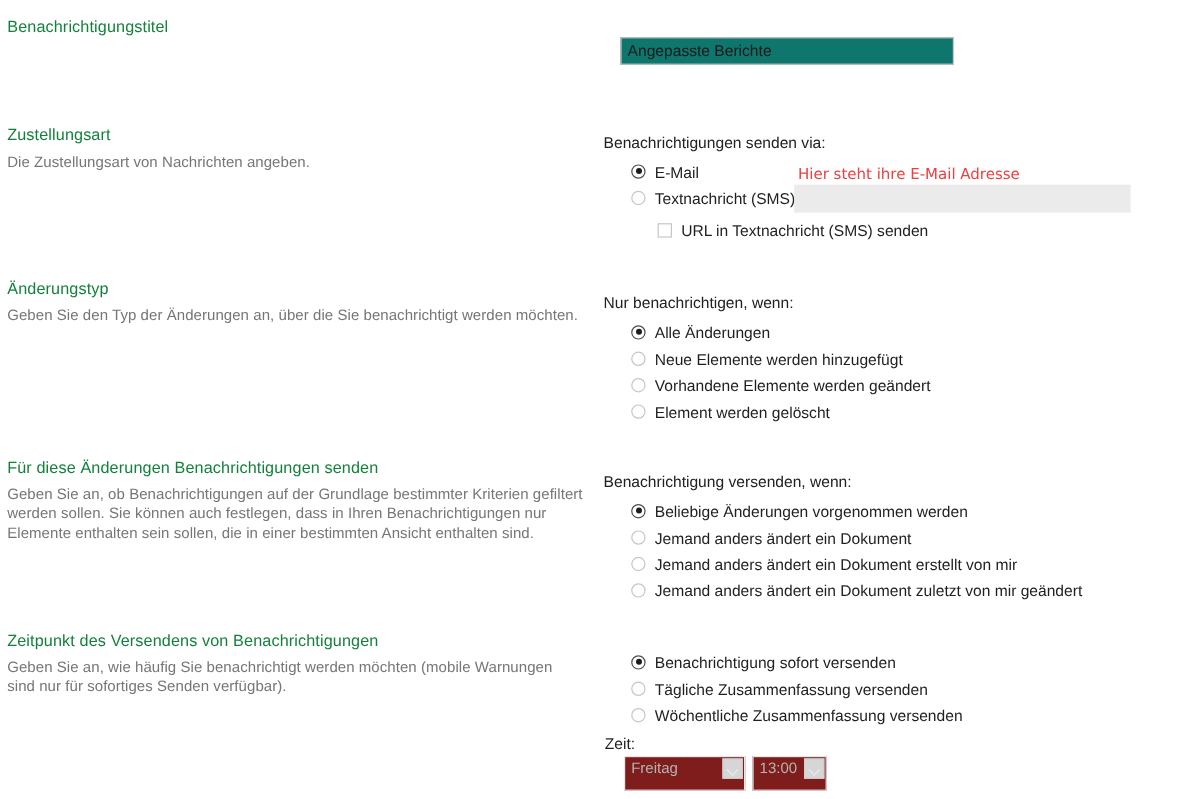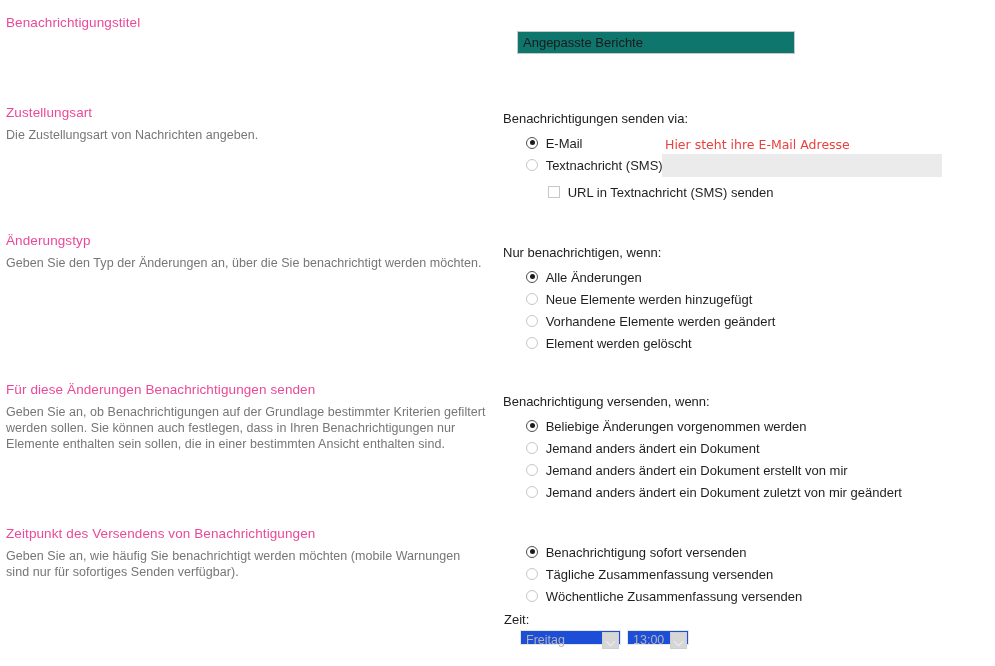--- a/index.html
+++ b/index.html
@@ -38,21 +38,21 @@
   }
   .col-right {
     position: absolute;
     left: 503px;
     top: 0;
     width: 486px;
   }
 
   .sec-title {
     font-size: 13.5px;
-    color: #ec4899;
+    color: #15803d;
     line-height: 17px;
     margin: 0 0 6px 0;
     font-weight: normal;
     letter-spacing: 0.1px;
   }
   .sec-desc {
     font-size: 12.5px;
     color: #767676;
     line-height: 16px;
     margin: 0;
@@ -133,23 +133,23 @@
     height: 12px;
     background: #ffffff;
     border: 1px solid #c6c6c6;
     box-sizing: border-box;
   }
 
   
   .select {
     display: inline-block;
     position: relative;
-    height: 15px;
-    box-sizing: border-box;
-    background: #1d4ed8;
+    height: 29px;
+    box-sizing: border-box;
+    background: #7f1d1d;
     border: 1px solid #e6e6e6;
     vertical-align: middle;
     margin-right: 5px;
   }
   .select .sel-text {
     display: inline-block;
     font-size: 12.5px;
     color: #b4b4b4;
     line-height: 19px;
     padding-left: 5px;

